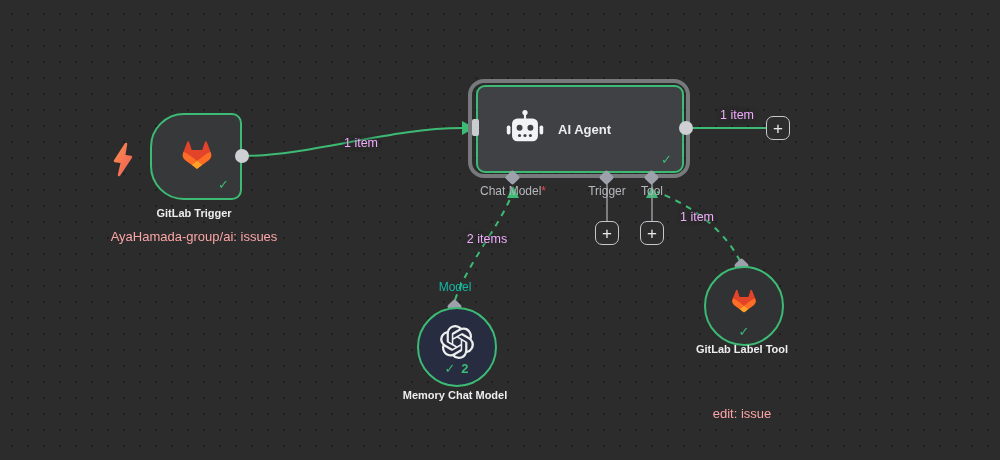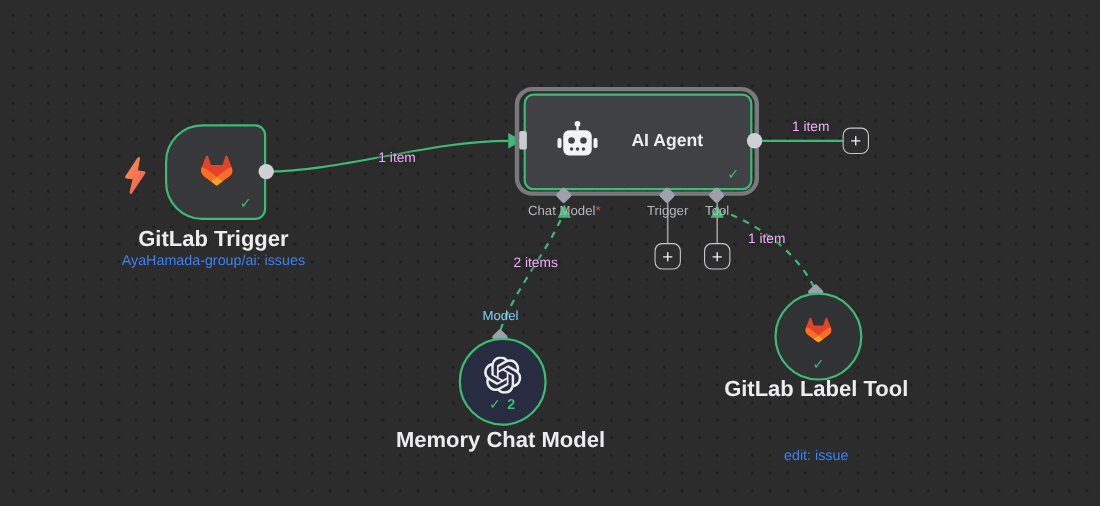--- a/index.html
+++ b/index.html
@@ -42,22 +42,22 @@
   .in-bar{width:7px;height:17px;border-radius:2px;background:#caccd0;}
   .diamond{width:11px;height:11px;background:#9ea1ab;transform:rotate(45deg);border-radius:2px;}
   .plus-btn{
     width:24px;height:24px;border-radius:7px;border:1.5px solid #c6c8cb;
     background:#2d2d2e;color:#e9eaeb;font-size:17px;font-weight:400;
     display:flex;align-items:center;justify-content:center;line-height:1;
     box-sizing:border-box;cursor:pointer;
   }
 
   
-  .node-title{font-size:20px;font-weight:bold;color:#ededef;text-align:center;}
-  .node-sub{font-size:13px;color:#3b82f6;text-align:center;}
+  .node-title{font-size:11px;font-weight:bold;color:#ededef;text-align:center;}
+  .node-sub{font-size:13px;color:#fca5a5;text-align:center;}
   .wire-label{font-size:12.5px;color:#f0abfc;text-align:center;text-shadow:0 0 4px #2c2c2c,0 0 4px #2c2c2c;}
   .port-label{font-size:12px;color:#b5b7bc;text-align:center;white-space:nowrap;}
   .check{color:#3dbb75;font-size:13px;font-weight:bold;}
   .req{color:#e5484d;}
   .runcount{color:#3dbb75;font-size:13px;font-weight:bold;letter-spacing:1px;}
 </style>
 </head>
 <body>
 
 <svg class="wires">
@@ -109,21 +109,21 @@
     <rect x="11.4" y="3.6" width="1.2" height="2.6" fill="#f2f3f4"></rect>
     <rect x="4.6" y="6" width="14.8" height="13" rx="3" fill="#f2f3f4"></rect>
     <rect x="1.6" y="10" width="2.1" height="5.2" rx="1" fill="#f2f3f4"></rect>
     <rect x="20.3" y="10" width="2.1" height="5.2" rx="1" fill="#f2f3f4"></rect>
     <circle cx="8.9" cy="11.3" r="1.7" fill="#3f4144"></circle>
     <circle cx="15.1" cy="11.3" r="1.7" fill="#3f4144"></circle>
     <circle cx="8.9" cy="15.7" r="0.9" fill="#3f4144"></circle>
     <circle cx="12" cy="15.7" r="0.9" fill="#3f4144"></circle>
     <circle cx="15.1" cy="15.7" r="0.9" fill="#3f4144"></circle>
   </svg>
-  <span class="node-title" style="font-size:16px;margin-left:28px;">AI Agent</span>
+  <span class="node-title" style="font-size:13px;margin-left:12px;">AI Agent</span>
   <span class="check abs" style="right:10px;bottom:4px;">✓</span>
 </div>
 <div class="abs in-bar" style="left:472px;top:119px;"></div>
 <div class="abs out-circle" style="left:679px;top:121px;"></div>
 
 <div class="abs diamond" style="left:507px;top:172px;"></div>
 <div class="abs diamond" style="left:601px;top:172px;"></div>
 <div class="abs diamond" style="left:646px;top:172px;"></div>
 <div class="abs port-label" style="left:463px;top:184px;width:100px;"><span>Chat Model</span><span class="req">*</span></div>
 <div class="abs port-label" style="left:567px;top:184px;width:80px;">Trigger</div>
@@ -137,21 +137,21 @@
   </div>
 
 <div class="abs wire-label" style="left:697px;top:108px;width:80px;">1 item</div>
 <div class="abs plus-btn" style="left:766px;top:116px;">
     <span>+</span>
   </div>
 
 <div class="abs wire-label" style="left:447px;top:232px;width:80px;">2 items</div>
 <div class="abs wire-label" style="left:657px;top:210px;width:80px;">1 item</div>
 
-<div class="abs port-label" style="left:415px;top:280px;width:80px;color:#7dd3fc;">Model</div>
+<div class="abs port-label" style="left:415px;top:280px;width:80px;color:#14b8a6;">Model</div>
 <div class="abs diamond" style="left:449px;top:301px;"></div>
 <div class="abs node-circle node-openai">
   <svg viewBox="0 0 24 24" style="width:34px;height:34px;margin-top:6px;">
     <path fill="#eceded" d="M22.2819 9.8211a5.9847 5.9847 0 0 0-.5157-4.9108 6.0462 6.0462 0 0 0-6.5098-2.9A6.0651 6.0651 0 0 0 4.9807 4.1818a5.9847 5.9847 0 0 0-3.9977 2.9 6.0462 6.0462 0 0 0 .7427 7.0966 5.98 5.98 0 0 0 .511 4.9107 6.051 6.051 0 0 0 6.5146 2.9001A5.9847 5.9847 0 0 0 13.2599 24a6.0557 6.0557 0 0 0 5.7718-4.2058 5.9894 5.9894 0 0 0 3.9977-2.9001 6.0557 6.0557 0 0 0-.7475-7.073zM13.2599 22.4311a4.4755 4.4755 0 0 1-2.8764-1.0408l.1419-.0804 4.7783-2.7582a.7948.7948 0 0 0 .3927-.6813v-6.7369l2.02 1.1686a.071.071 0 0 1 .038.052v5.5826a4.504 4.504 0 0 1-4.4945 4.4944zm-9.6607-4.1254a4.4708 4.4708 0 0 1-.5346-3.0137l.142.0852 4.783 2.7582a.7712.7712 0 0 0 .7806 0l5.8428-3.3685v2.3324a.0804.0804 0 0 1-.0332.0615L9.74 19.9502a4.4992 4.4992 0 0 1-6.1408-1.6464zM2.3408 7.8956a4.485 4.485 0 0 1 2.3655-1.9728V11.6a.7664.7664 0 0 0 .3879.6765l5.8144 3.3543-2.0201 1.1685a.0757.0757 0 0 1-.071 0l-4.8303-2.7865A4.504 4.504 0 0 1 2.3408 7.8956zm16.5963 3.8558L13.1038 8.364 15.1192 7.2a.0757.0757 0 0 1 .071 0l4.8303 2.7913a4.4944 4.4944 0 0 1-.6765 8.1042v-5.6772a.79.79 0 0 0-.407-.667zm2.0107-3.0231l-.142-.0852-4.7735-2.7818a.7759.7759 0 0 0-.7854 0L9.409 9.2297V6.8974a.0662.0662 0 0 1 .0284-.0615l4.8303-2.7866a4.4992 4.4992 0 0 1 6.6802 4.66zM8.3065 12.863l-2.02-1.1638a.0804.0804 0 0 1-.038-.0567V6.0742a4.4992 4.4992 0 0 1 7.3757-3.4537l-.142.0805L8.704 5.459a.7948.7948 0 0 0-.3927.6813zm1.0976-2.3654l2.602-1.4998 2.6069 1.4998v2.9994l-2.5974 1.4997-2.6067-1.4997z"></path>
   </svg>
   <div class="runcount" style="margin-top:2px;"><span>✓</span> <span>2</span></div>
 </div>
 <div class="abs node-title" style="left:355px;top:389px;width:200px;">Memory Chat Model</div>
 
 <div class="abs diamond" style="left:736px;top:260px;"></div>

